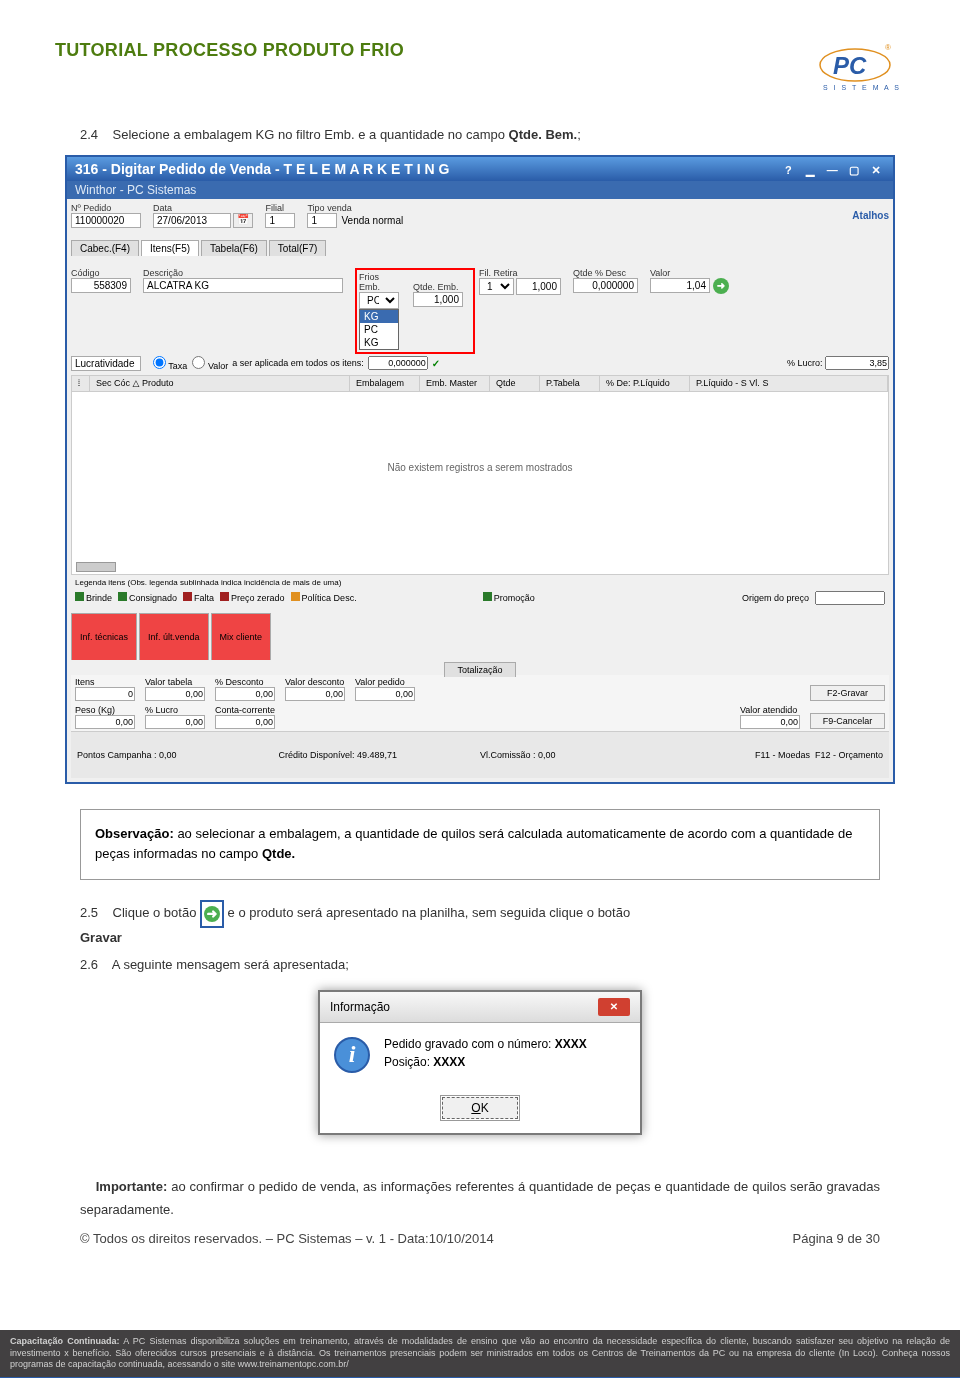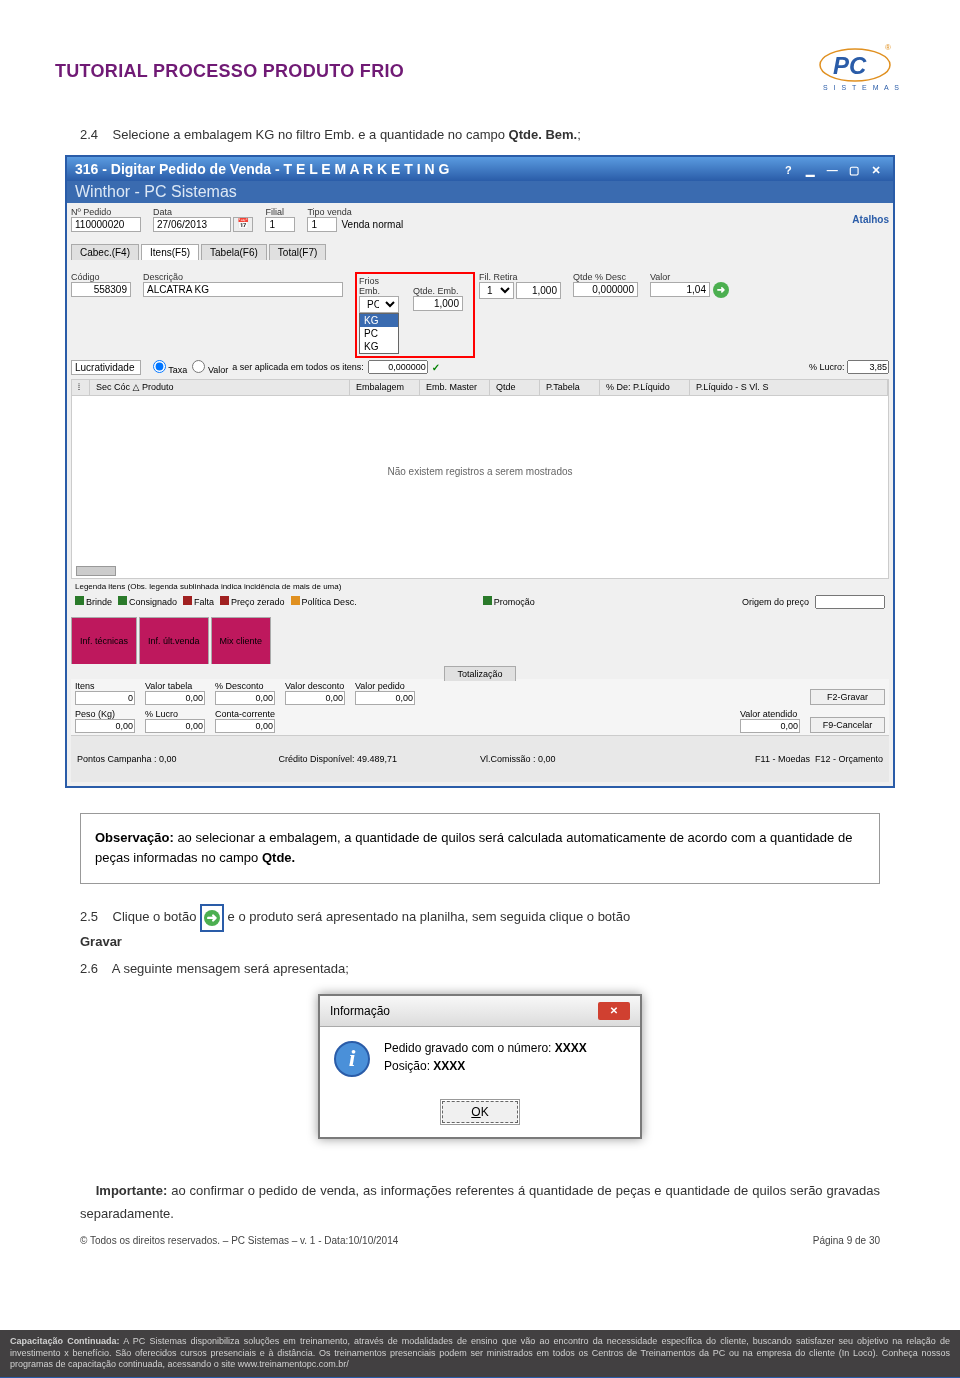--- a/index.html
+++ b/index.html
@@ -16,25 +16,24 @@
     min-height: 1330px;
     position: relative;
   }
   .header {
     display: flex;
     justify-content: space-between;
     align-items: flex-start;
     margin-bottom: 30px;
   }
   .header h1 {
-    color: #701a75;
+    color: #4d7c0f;
     font-size: 18px;
     font-weight: bold;
     letter-spacing: 0.3px;
-    margin-top: 21px;
   }
   .logo {
     width: 90px;
     height: 55px;
     position: relative;
   }
   .logo svg { width: 100%; height: 100%; }
   .section-text {
     font-size: 13px;
     color: #333;
@@ -61,21 +60,21 @@
   .win-titlebar .controls span {
     display: inline-block;
     width: 18px;
     text-align: center;
     font-size: 11px;
   }
   .win-subtitle {
     background: #3a6bb0;
     color: #dde8f5;
     padding: 2px 8px;
-    font-size: 16px;
+    font-size: 12px;
   }
   .win-body {
     padding: 4px;
     font-size: 10px;
     background: #f0f0f0;
   }
   .row { display: flex; align-items: center; gap: 4px; margin-bottom: 2px; flex-wrap: wrap; }
   .field-group { display: flex; flex-direction: column; margin-right: 8px; }
   .field-group label { font-size: 9px; color: #333; }
   .field-group input, .field-group select {
@@ -132,21 +131,21 @@
   .legend-row {
     display: flex;
     align-items: center;
     gap: 6px;
     font-size: 9px;
     padding: 4px;
     flex-wrap: wrap;
   }
   .legend-row .sq { width: 9px; height: 9px; display: inline-block; margin-right: 2px; }
   .second-tabs { display: flex; gap: 2px; font-size: 9px; margin-top: 4px; }
-  .second-tabs div { background: #be185d; padding: 18px 8px; border: 1px solid #aaa; border-bottom: none; }
+  .second-tabs div { background: #ef4444; padding: 18px 8px; border: 1px solid #aaa; border-bottom: none; }
   .totals-row {
     display: flex;
     font-size: 9px;
     gap: 10px;
     padding: 2px 4px;
     background: #f5f5f5;
     align-items: flex-end;
   }
   .totals-row .col { display: flex; flex-direction: column; }
   .totals-row input { width: 60px; font-size: 9px; padding: 1px; border: 1px solid #aaa; text-align: right; }
@@ -236,21 +235,21 @@
     background: #f0f0f0;
   }
   .important-text {
     font-size: 13px;
     color: #333;
     margin: 40px 25px 8px 25px;
     line-height: 1.8;
     text-align: justify;
   }
   .copyright {
-    font-size: 10px;
+    font-size: 13px;
     color: #444;
     margin: 10px 25px 4px 25px;
     display: flex;
     justify-content: space-between;
   }
   .footer {
     background: #424041;
     color: #d0d0d0;
     font-size: 9px;
     padding: 6px 10px;
@@ -397,21 +396,21 @@
         </div>
         <span style="font-size:9px">
           <input type="radio" checked="" style=""> <span>Taxa</span>
           &nbsp;<input type="radio" style=""> <span>Valor</span>
         </span>
         <span style="font-size:9px">a ser aplicada em todos os itens:</span>
         <input style="width: 60px; font-size: 9px; text-align: right;" value="0,000000">
         <span style="color:green;font-weight:bold">✓</span>
         <span style="margin-left:auto;font-size:9px">
           <span>% Lucro:</span>
-          <input style="width: 42px; font-size: 9px; text-align: right;" value="3,85">
+          <input style="width: 64px; font-size: 9px; text-align: right;" value="3,85">
         </span>
       </div>
 
       <div class="grid-area">
         <div class="grid-header">
           <div style="width:18px">⦙</div>
           <div style="width:260px">Sec Cóc △ Produto</div>
           <div style="width:70px">Embalagem</div>
           <div style="width:70px">Emb. Master</div>
           <div style="width:50px">Qtde</div>

